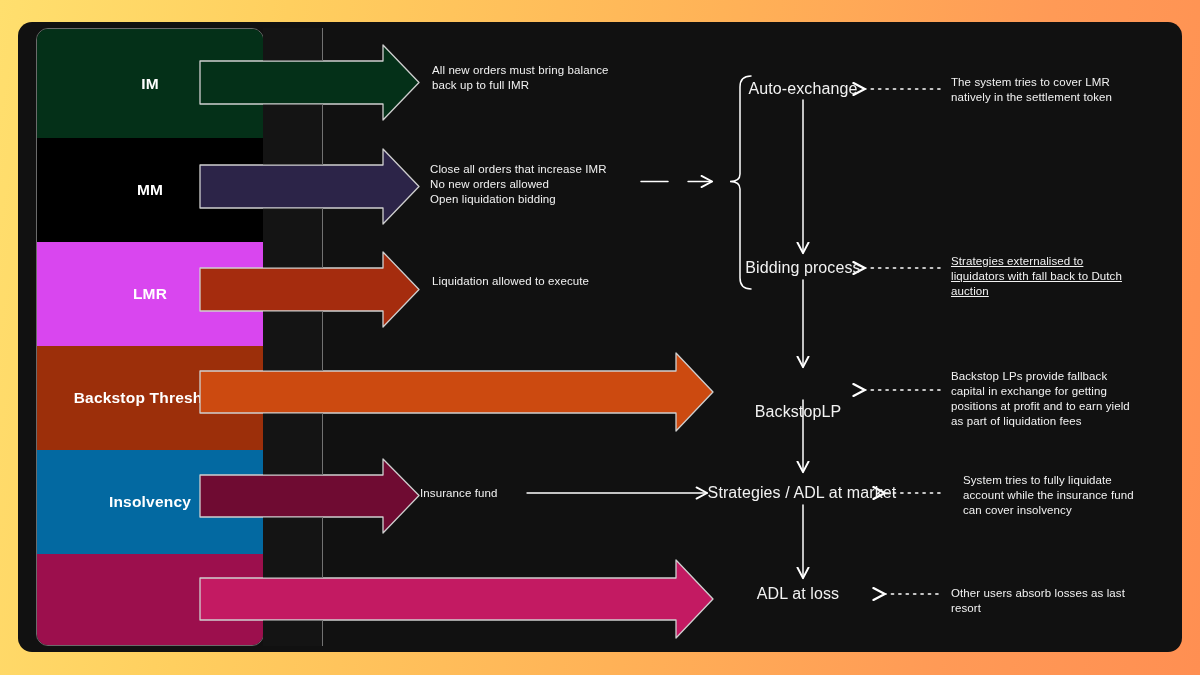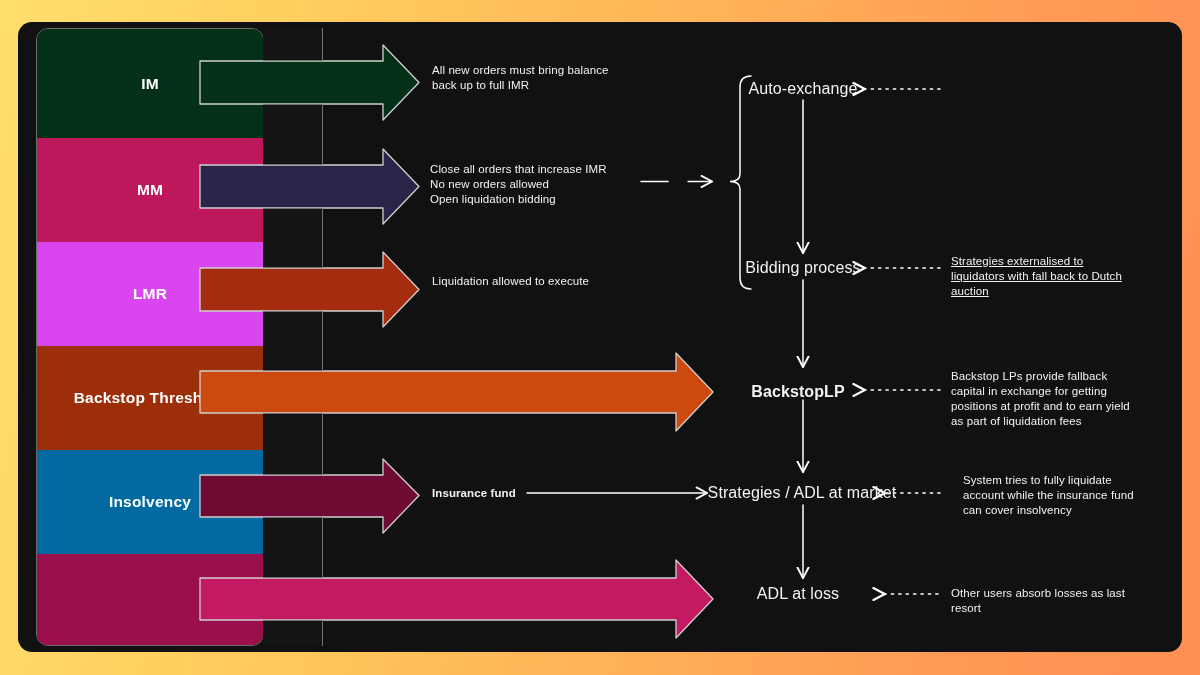--- a/index.html
+++ b/index.html
@@ -54,21 +54,21 @@
 <body>
 
 <div id="stage">
 
   <div class="panel"></div>
 
   <div class="bands">
     <div class="band" style="height:109px;background:#043018">
       <span>IM</span>
       </div>
-    <div class="band" style="height:104px;background:#be185d">
+    <div class="band" style="height:104px;background:#000000">
       <span>MM</span>
       </div>
     <div class="band" style="height:104px;background:#d946ef">
       <span>LMR</span>
       </div>
     <div class="band" style="height:104px;background:#9c2f0a">
       <span>Backstop
 Threshold</span>
       </div>
     <div class="band" style="height:104px;background:#0369a1">
@@ -103,21 +103,21 @@
   <div class="notch" style="left:263px;top:620px;width:60px;height:26px;border-left:none;border-bottom:none;"></div>
 
   <div style="position:absolute;left:258px;top:28px;width:7px;height:618px;background:transparent;"></div>
 
   <div class="note" style="left:432px;top:63px;width:200px;">All new orders must bring balance
 back up to full IMR</div>
   <div class="note" style="left:430px;top:162px;width:215px;">Close all orders that increase IMR
 No new orders allowed
 Open liquidation bidding</div>
   <div class="note" style="left:432px;top:274px;width:220px;">Liquidation allowed to execute</div>
-  <div class="note" style="left:432px;top:486px;width:120px;font-weight:bold;">Insurance fund</div>
+  <div class="note" style="left:420px;top:486px;width:120px;">Insurance fund</div>
 
   <svg class="layer" viewBox="0 0 1200 675">
     <defs>
       <marker id="ah" markerWidth="9" markerHeight="9" refX="7.5" refY="4.5" orient="auto">
         <path d="M0.5,0.8 L7.6,4.5 L0.5,8.2" fill="none" stroke="#ffffff" stroke-width="1.3" stroke-linecap="round" stroke-linejoin="round"></path>
       </marker>
       <marker id="ahl" markerWidth="9" markerHeight="9" refX="1.4" refY="4.5" orient="auto">
         <path d="M8,0.8 L0.9,4.5 L8,8.2" fill="none" stroke="#ffffff" stroke-width="1.4" stroke-linecap="round" stroke-linejoin="round"></path>
       </marker>
       <marker id="ahd" markerWidth="10" markerHeight="10" refX="8.5" refY="5" orient="auto">
@@ -139,24 +139,26 @@
 
     <line x1="940" y1="89" x2="864" y2="89" stroke="#ffffff" stroke-width="1.6" stroke-linecap="round" stroke-dasharray="2.2 5.2" marker-end="url(#ahl)"></line>
     <line x1="940" y1="268" x2="864" y2="268" stroke="#ffffff" stroke-width="1.6" stroke-linecap="round" stroke-dasharray="2.2 5.2" marker-end="url(#ahl)"></line>
     <line x1="940" y1="390" x2="864" y2="390" stroke="#ffffff" stroke-width="1.6" stroke-linecap="round" stroke-dasharray="2.2 5.2" marker-end="url(#ahl)"></line>
     <line x1="940" y1="493" x2="884" y2="493" stroke="#ffffff" stroke-width="1.6" stroke-linecap="round" stroke-dasharray="2.2 5.2" marker-end="url(#ahl)"></line>
     <line x1="938" y1="594" x2="884" y2="594" stroke="#ffffff" stroke-width="1.6" stroke-linecap="round" stroke-dasharray="2.2 5.2" marker-end="url(#ahl)"></line>
   </svg>
 
   <div class="node c" style="left:703px;top:81px;width:200px;">Auto-exchange</div>
   <div class="node c" style="left:703px;top:260px;width:200px;">Bidding process</div>
-  <div class="node c" style="left:703px;top:384px;width:190px;font-weight:bold;">BackstopLP</div>
+  <div class="node c" style="left:703px;top:404px;width:190px;">BackstopLP</div>
   <div class="node c" style="left:657px;top:485px;width:290px;">Strategies / ADL at market</div>
   <div class="node c" style="left:703px;top:586px;width:190px;">ADL at loss</div>
 
+  <div class="note" style="left:951px;top:75px;width:210px;">The system tries to cover LMR
+natively in the settlement token</div>
   <div class="note" style="left:951px;top:254px;width:200px;text-decoration:underline;">Strategies externalised to
 liquidators with fall back to Dutch
 auction</div>
   <div class="note" style="left:951px;top:369px;width:205px;">Backstop LPs provide fallback
 capital in exchange for getting
 positions at profit and to earn yield
 as part of liquidation fees</div>
   <div class="note" style="left:951px;top:473px;width:200px;margin-left:12px;">System tries to fully liquidate
 account while the insurance fund
 can cover insolvency</div>

